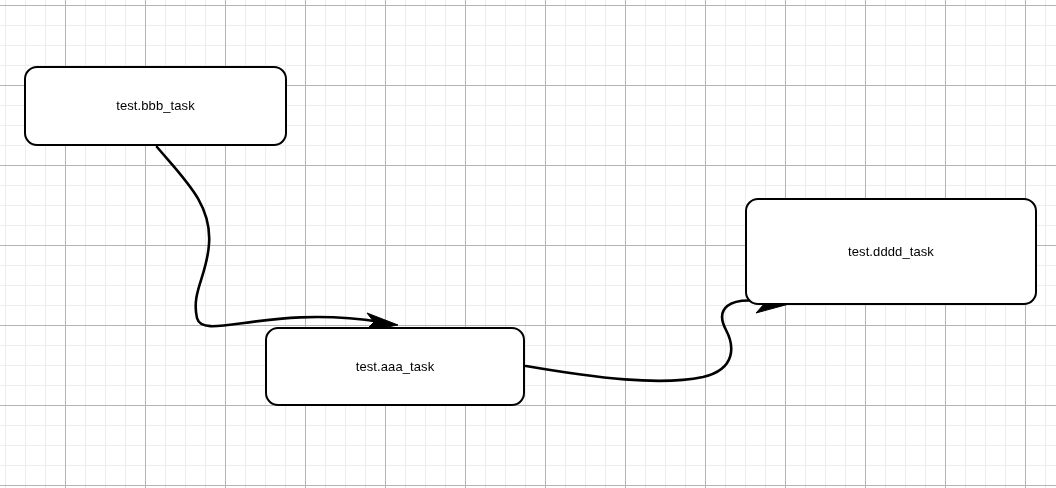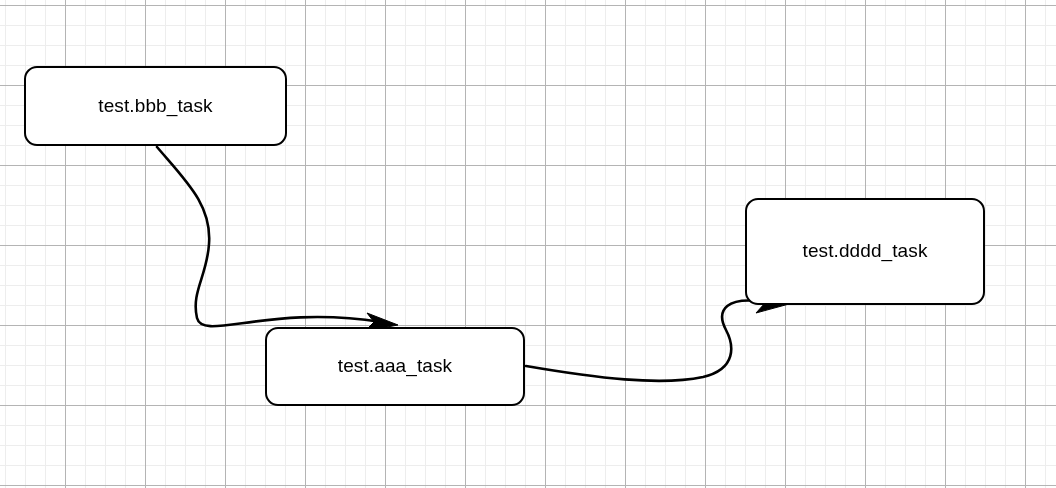--- a/index.html
+++ b/index.html
@@ -35,30 +35,30 @@
     box-sizing: border-box;
     background: #ffffff;
     border: 2px solid #000000;
     border-radius: 13px;
     display: flex;
     align-items: center;
     justify-content: center;
   }
   .node-label {
     font-family: "Liberation Sans", "DejaVu Sans", sans-serif;
-    font-size: 19px;
+    font-size: 13px;
     line-height: 1.2;
     color: #000000;
     text-align: center;
     white-space: nowrap;
     letter-spacing: 0.1px;
   }
   #node-bbb { left: 24px;  top: 66px;  width: 263px; height: 80px;  }
   #node-aaa { left: 265px; top: 327px; width: 260px; height: 79px;  }
-  #node-ddd { left: 745px; top: 198px; width: 240px; height: 107px; }
+  #node-ddd { left: 745px; top: 198px; width: 292px; height: 107px; }
 </style>
 </head>
 <body>
 
 <div id="canvas">
 
   <svg id="edge-layer" viewBox="0 0 1056 488" width="1056" height="488" xmlns="http://www.w3.org/2000/svg">
 
     <g>
       <path d="M 157,147

